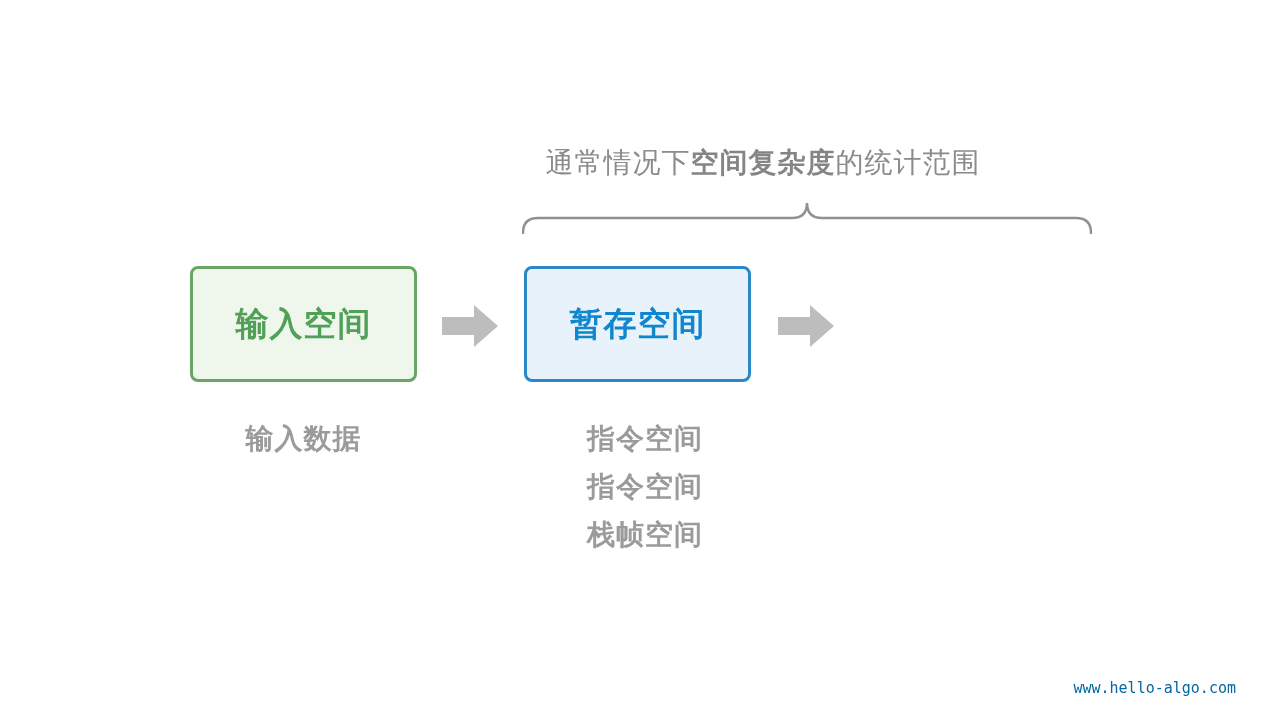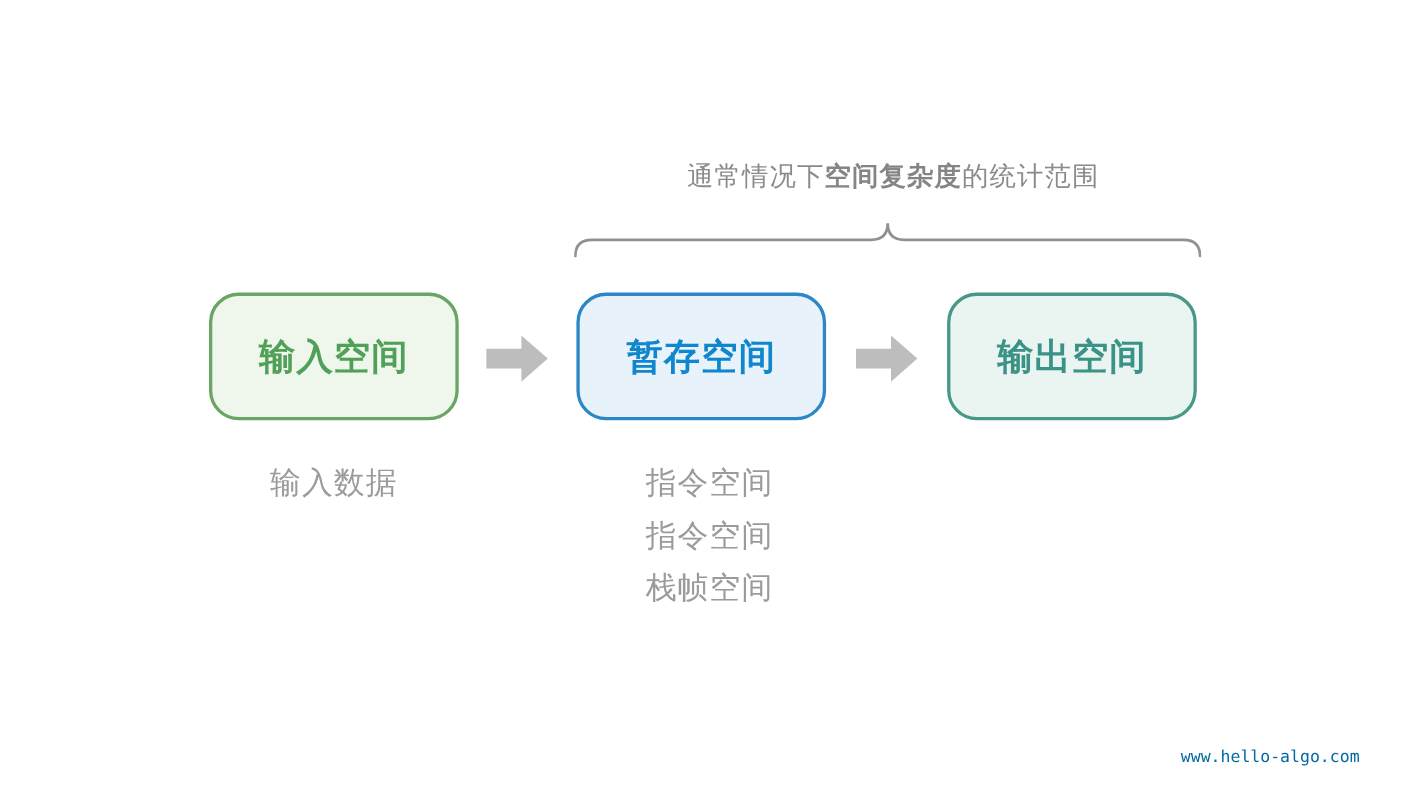--- a/index.html
+++ b/index.html
@@ -7,42 +7,42 @@
     width: 1280px; height: 720px;
     background: #ffffff;
     font-family: "DejaVu Sans", "Liberation Sans", sans-serif;
     overflow: hidden;
   }
   .canvas { position: relative; width: 1280px; height: 720px; background: #ffffff; }
 
   
   .annotation {
     position: absolute;
-    left: 812px; top: 144px;
+    left: 763px; top: 144px;
     transform: translateX(-50%);
     white-space: nowrap;
-    font-size: 24px;
+    font-size: 28px;
     color: #8b8b8b;
     letter-spacing: 1px;
   }
   .annotation b { font-weight: 700; color: #858585; }
 
   
   .brace { position: absolute; left: 522px; top: 200px; width: 570px; height: 34px; }
   .brace path { fill: none; stroke: #919191; stroke-width: 2.5; stroke-linecap: round; }
 
   
   .box {
     position: absolute;
     top: 266px;
     width: 227px; height: 116px;
     box-sizing: border-box;
     border: 3px solid var(--bd, #888);
     background: var(--bg, #f5f5f5);
-    border-radius: 27px;
+    border-radius: 8px;
     display: flex; align-items: center; justify-content: center;
   }
   .box .box-label {
     font-size: 33px;
     font-weight: 700;
     color: var(--fg, #555);
     letter-spacing: 1px;
   }
   .box-1 { left: 190px; }
   .box-2 { left: 524px; }
@@ -55,20 +55,21 @@
   .arrow-2 { left: 778px; }
 
   
   .notes {
     position: absolute;
     top: 415px;
     font-size: 28px;
     color: #9b9b9b;
     line-height: 48px;
     letter-spacing: 1px;
+    font-weight: bold;
   }
   .notes-1 { left: 190px; width: 227px; text-align: center; }
   .notes-2 { left: 587px; text-align: left; }
   .notes-3 { left: 861px; width: 227px; text-align: center; }
 
   
   .watermark {
     position: absolute;
     right: 44px; top: 679px;
     font-family: "DejaVu Sans Mono", "Liberation Mono", monospace;
@@ -98,23 +99,20 @@
   </svg>
 
   <div class="box box-2" style="--bd:#2b87c6;--bg:#e8f2fb;--fg:#1086cd">
     <span class="box-label">暂存空间</span>
   </div>
 
   <svg class="arrow arrow-2" viewBox="0 0 57 44" aria-hidden="true">
     <polygon points="0,13 32,13 32,1 56,22 32,43 32,31 0,31"></polygon>
   </svg>
 
-  <div class="box box-3" style="--bd:#479889;--bg:#eaf4f1;--fg:#3b9387">
-    <span class="box-label">输出空间</span>
-  </div>
 
   <div class="notes notes-1">
     <div>输入数据</div>
   </div>
 
   <div class="notes notes-2">
     <div>指令空间</div>
     <div>指令空间</div>
     <div>栈帧空间</div>
   </div>

